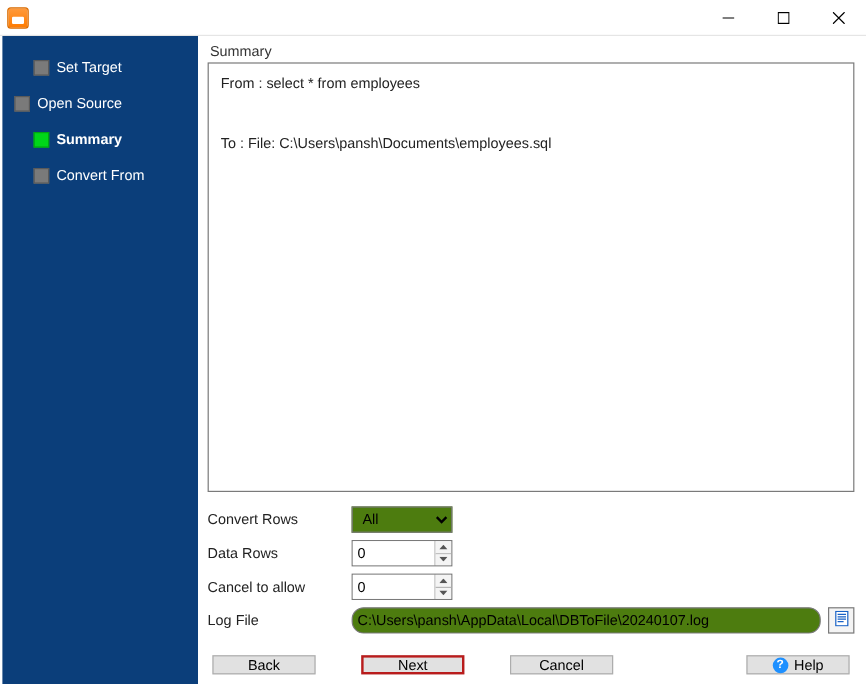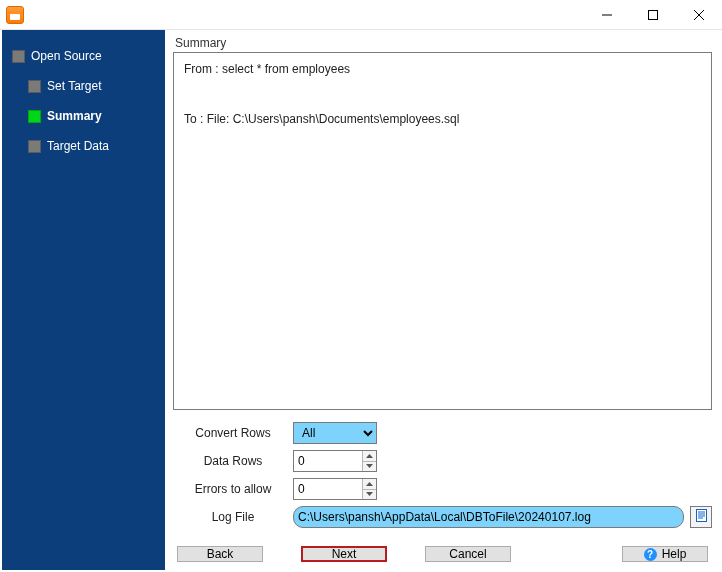--- a/index.html
+++ b/index.html
@@ -98,27 +98,27 @@
     overflow: auto;
     white-space: pre-line;
   }
   .form-grid {
     display: grid;
     grid-template-columns: 120px 1fr;
     row-gap: 6px;
     align-items: center;
     margin-top: 12px;
   }
-  .form-grid label { color: #222; text-align: center; }
+  .form-grid label { color: #222; }
   .row-input { display: flex; align-items: center; gap: 6px; }
   select, input[type=text] {
     font: inherit;
     height: 22px;
     border: 1px solid #7a7a7a;
-    background: #7dd3fc;
+    background: #4d7c0f;
     padding: 1px 4px;
   }
   select { width: 84px; }
   .spinner {
     display: flex;
     border: 1px solid #7a7a7a;
     height: 22px;
     width: 84px;
     background: #fff;
   }
@@ -206,35 +206,35 @@
     <div class="winbtn close">
       <svg viewBox="0 0 10 10">
           <path d="M0 0 L10 10 M10 0 L0 10" stroke="#000" stroke-width="1"></path>
         </svg>
     </div>
   </div>
 </div>
 
 <div class="content">
   <div class="sidebar">
+    <div class="tree-item sub">
+      <span class="tree-box"></span>
+      <span class="lbl">Set Target</span>
+    </div>
     <div class="tree-item">
       <span class="tree-box"></span>
       <span class="lbl">Open Source</span>
     </div>
-    <div class="tree-item sub">
-      <span class="tree-box"></span>
-      <span class="lbl">Set Target</span>
-    </div>
     <div class="tree-item sub bold">
       <span class="tree-box active"></span>
       <span class="lbl">Summary</span>
     </div>
     <div class="tree-item sub">
       <span class="tree-box"></span>
-      <span class="lbl">Target Data</span>
+      <span class="lbl">Convert From</span>
     </div>
   </div>
 
   <div class="main">
     <div class="section-label">Summary</div>
     <div class="summary-box">From : select * from employees
 
 
 To : File: C:\Users\pansh\Documents\employees.sql</div>
 
@@ -258,21 +258,21 @@
               </div>
             <div class="sp">
                 <svg viewBox="0 0 7 4">
                   <path d="M0 0 L3.5 4 L7 0 Z" fill="#555"></path>
                 </svg>
               </div>
           </div>
         </div>
       </div>
 
-      <label>Errors to allow</label>
+      <label>Cancel to allow</label>
       <div class="row-input">
         <div class="spinner">
           <input value="0" style="">
           <div class="spin">
             <div class="sp">
                 <svg viewBox="0 0 7 4">
                   <path d="M0 4 L3.5 0 L7 4 Z" fill="#555"></path>
                 </svg>
               </div>
             <div class="sp">

